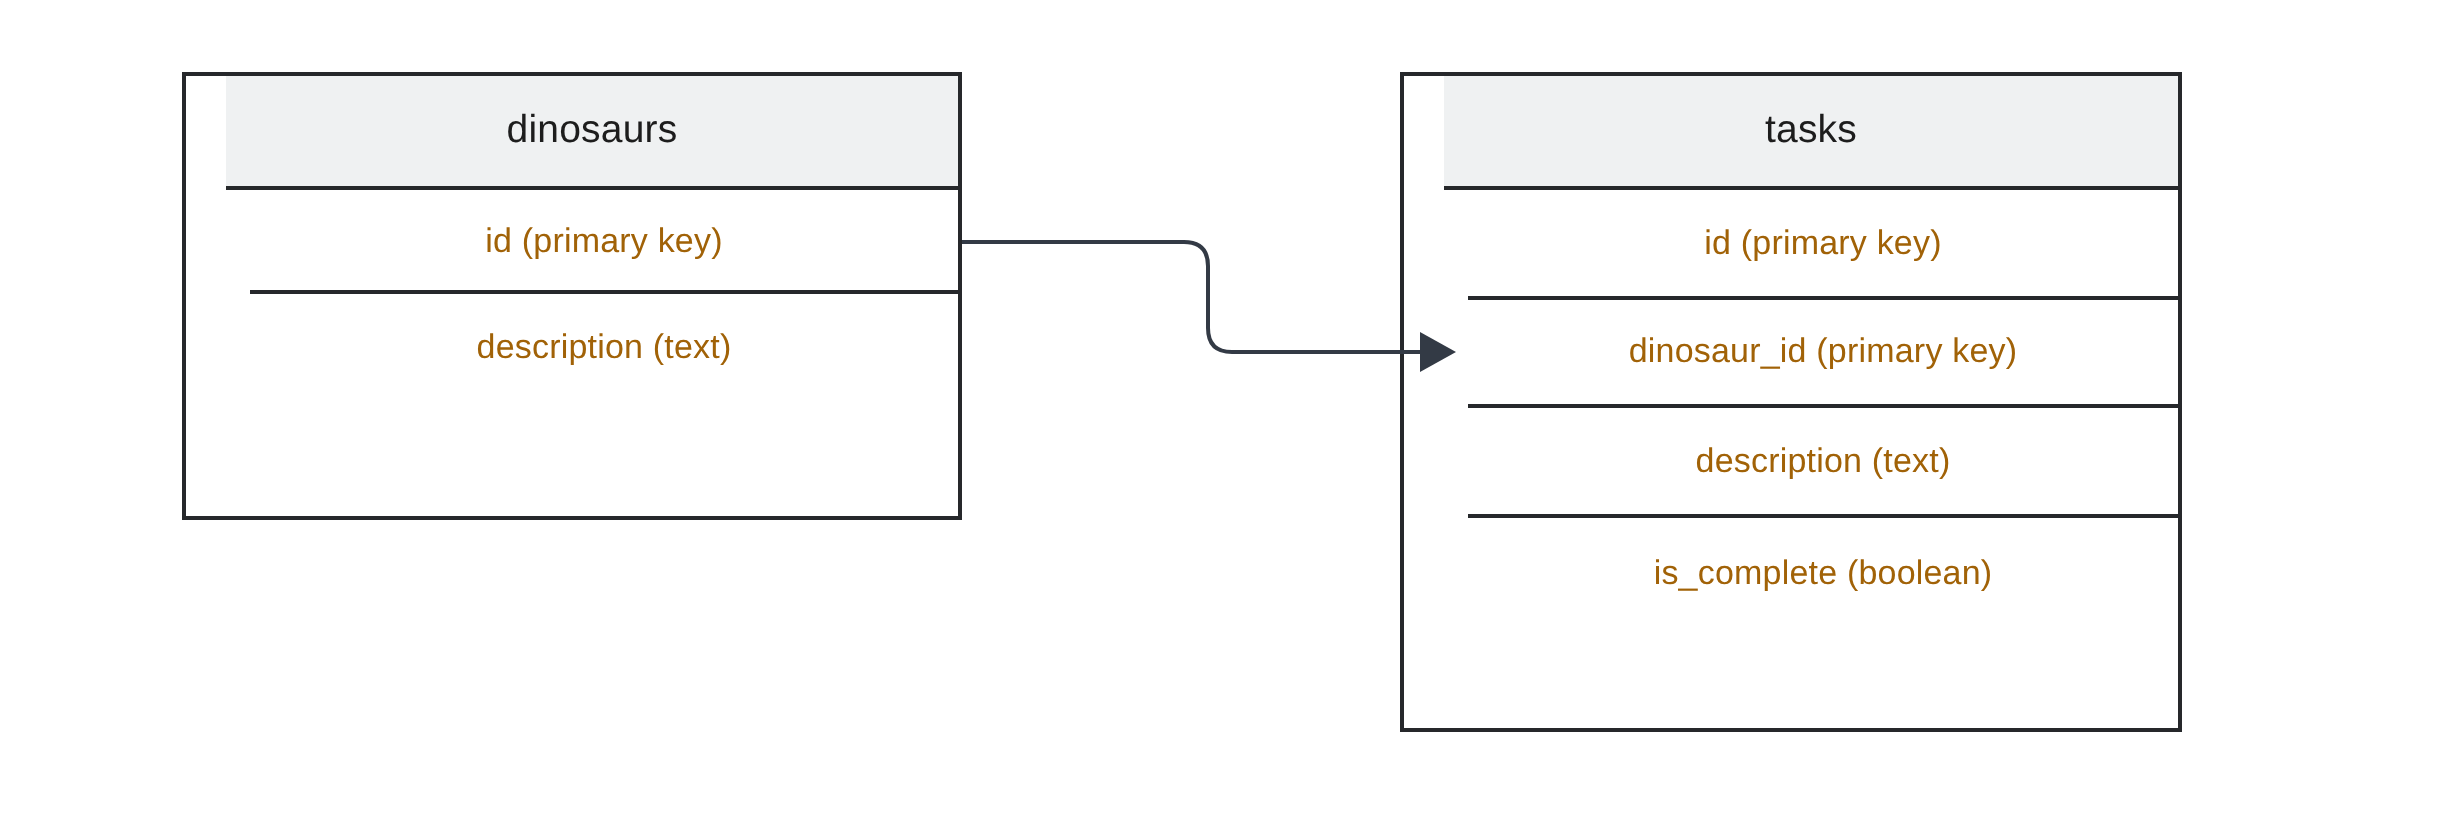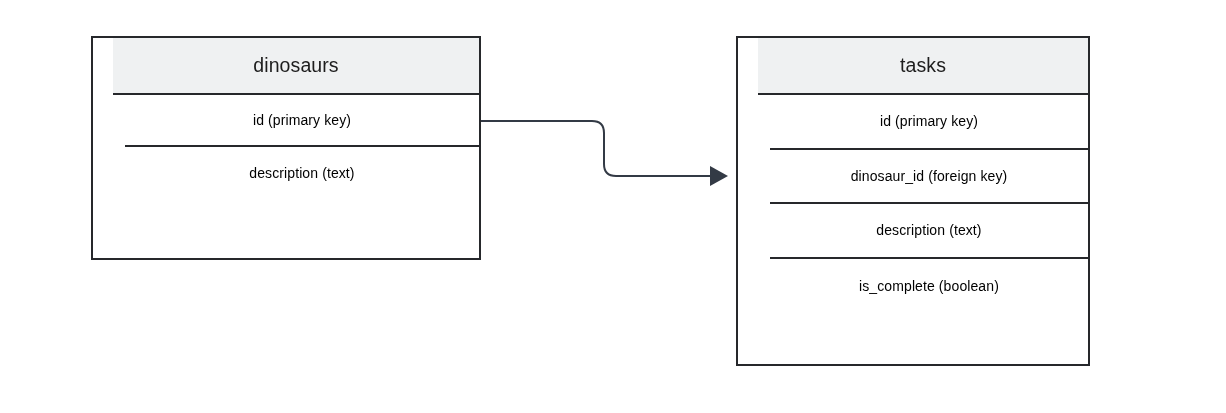--- a/index.html
+++ b/index.html
@@ -40,45 +40,45 @@
     line-height: 1;
     letter-spacing: 0.1px;
   }
 
   .entity-field {
     box-sizing: border-box;
     border-bottom: 2px solid #26282b;
     display: flex;
     align-items: center;
     justify-content: center;
-    color: #000000;
-    font-size: 14px;
+    color: #a16207;
+    font-size: 17px;
     line-height: 1;
     letter-spacing: 0.1px;
     background: #ffffff;
     margin-left: 12px;
   }
   .entity-field:last-child {
     border-bottom: none;
   }
 
   
   #table-dinosaurs {
     left: 91px;
     top: 36px;
     width: 390px;
     height: 224px;
   }
   #table-dinosaurs .entity-field { height: 52px; }
 
   
   #table-tasks {
-    left: 736px;
+    left: 700px;
     top: 36px;
-    width: 354px;
+    width: 391px;
     height: 330px;
   }
   #table-tasks .entity-field { height: 54.6px; }
 
   
   #relationship-layer {
     position: absolute;
     left: 0;
     top: 0;
     width: 1226px;
@@ -93,21 +93,21 @@
 
   <div class="entity-table" id="table-dinosaurs">
     <div class="entity-header">dinosaurs</div>
     <div class="entity-field">id (primary key)</div>
     <div class="entity-field">description (text)</div>
   </div>
 
   <div class="entity-table" id="table-tasks">
     <div class="entity-header">tasks</div>
     <div class="entity-field">id (primary key)</div>
-    <div class="entity-field">dinosaur_id (foreign key)</div>
+    <div class="entity-field">dinosaur_id (primary key)</div>
     <div class="entity-field">description (text)</div>
     <div class="entity-field">is_complete (boolean)</div>
   </div>
 
   <svg id="relationship-layer" viewBox="0 0 1226 413">
     <g>
       <path d="M 481 121 L 592 121 Q 604 121 604 133 L 604 164 Q 604 176 616 176 L 712 176" fill="none" stroke="#333a45" stroke-width="2"></path>
       <polygon points="710,166 728,176 710,186" fill="#333a45"></polygon>
     </g>
   </svg>

